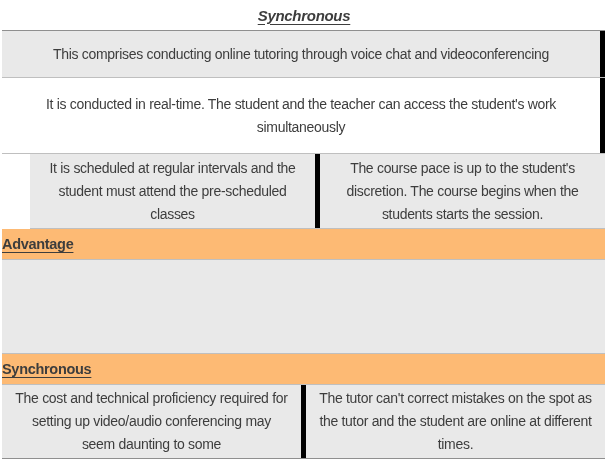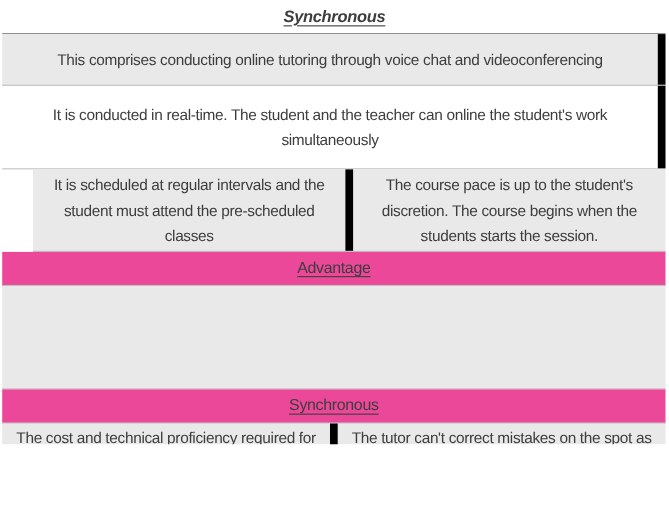--- a/index.html
+++ b/index.html
@@ -2,21 +2,21 @@
 <html><head>
 <meta charset="utf-8">
 <style>
   html, body {
     margin: 0;
     padding: 0;
     background: #ffffff;
   }
   .page {
     width: 608px;
-    height: 404px;
+    height: 463px;
     box-sizing: border-box;
     background: #ffffff;
     font-family: "Liberation Sans", sans-serif;
     font-size: 14px;
     letter-spacing: -0.3px;
     color: #3d3d3d;
     overflow: hidden;
   }
   .header-row {
     display: flex;
@@ -48,31 +48,30 @@
   .cell {
     flex: 1;
     display: flex;
     align-items: center;
     justify-content: center;
     text-align: center;
     padding: 2px 12px;
     line-height: 23px;
     box-sizing: border-box;
   }
-  .cell.left { border-right: 7px solid #000000; }
+  .cell.left { border-right: 5px solid #000000; }
   .shaded { background: #e9e9e9; }
   .section-row {
     display: flex;
     align-items: center;
-    justify-content: center;
     min-height: 30px;
     border-bottom: 1px solid #bfbfbf;
-    font-weight: normal;
+    font-weight: bold;
     font-size: 14.5px;
-    background: #ec4899;
+    background: #fdba74;
   }
   .section-row span {
     text-decoration: underline;
     text-underline-offset: 3px;
   }
   .r1 { min-height: 47px; }
   .r2 { min-height: 76px; }
   .r3 { min-height: 75px; margin-left: 28px; }
   .r4 { min-height: 94px; }
   .r5 { min-height: 72px; }
@@ -88,21 +87,21 @@
     </div>
   </div>
 
   <div class="tbl">
 
     <div class="row r1 shaded">
       <div class="cell left">This comprises conducting online tutoring through voice chat and videoconferencing</div>
     </div>
 
     <div class="row r2">
-      <div class="cell left">It is conducted in real-time. The student and the teacher can online the student's work simultaneously</div>
+      <div class="cell left">It is conducted in real-time. The student and the teacher can access the student's work simultaneously</div>
     </div>
 
     <div class="row r3 shaded">
       <div class="cell left">It is scheduled at regular intervals and the student must attend the pre-scheduled classes</div>
       <div class="cell">The course pace is up to the student's discretion. The course begins when the students starts the session.</div>
     </div>
 
     <div class="section-row">
       <span>Advantage</span>
     </div>

